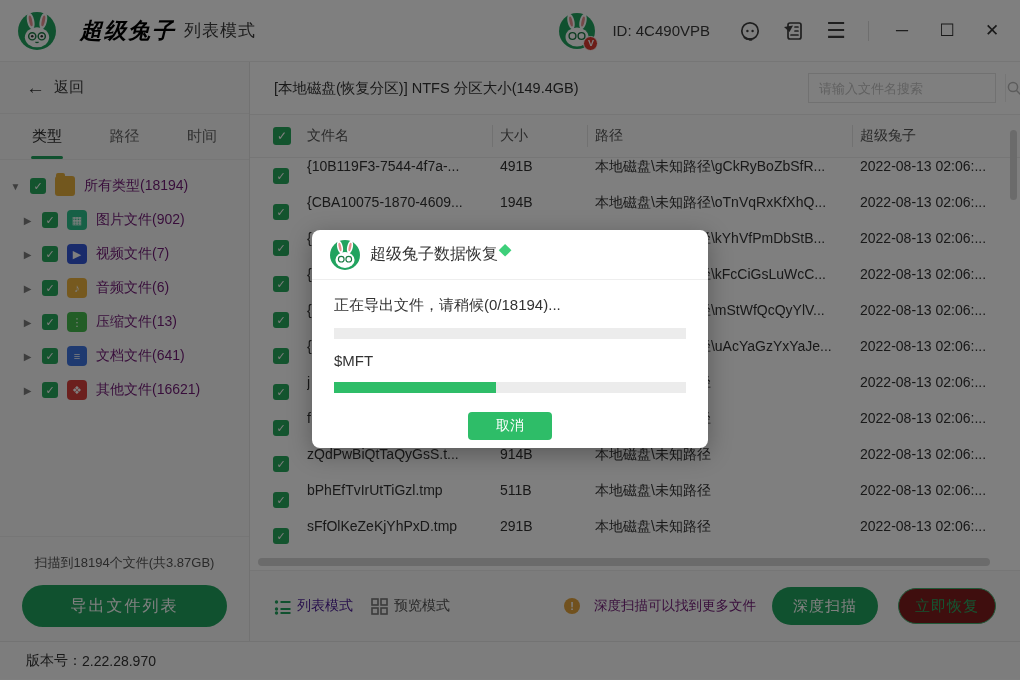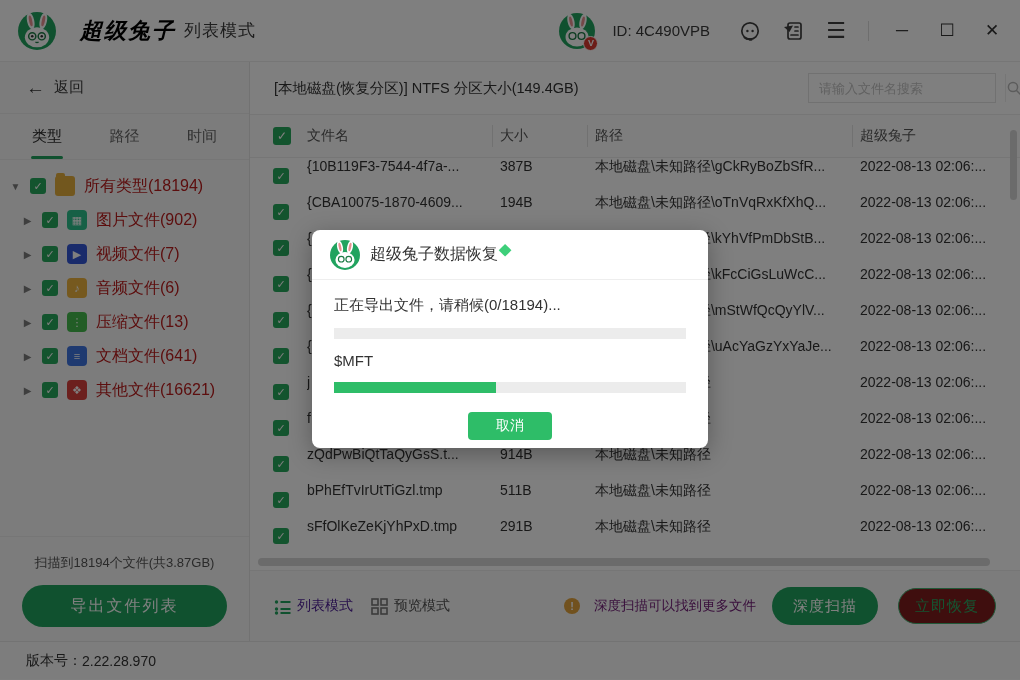--- a/index.html
+++ b/index.html
@@ -37,21 +37,21 @@
   .tree-row { height:34px; display:flex; align-items:center; gap:9px; padding-left:10px; cursor:pointer; }
   .tree-row.child { padding-left:22px; }
   .tri { width:11px; font-size:10px; color:#7d7d7d; flex:0 0 11px; text-align:center; }
   .cb { width:16px; height:16px; border-radius:3px; background:#27a85c; flex:0 0 16px; position:relative; }
   .cb::after { content:"✓"; position:absolute; inset:0; color:#fff; font-size:11px; line-height:16px; text-align:center; }
   .ticon { width:20px; height:20px; border-radius:4px; flex:0 0 20px; color:#fff; font-size:11px; display:flex; align-items:center; justify-content:center; }
   .t-folder { background:#e5ae3d; border-radius:3px; position:relative; }
   .t-folder::before { content:""; position:absolute; top:-3px; left:1px; width:9px; height:4px; background:#e5ae3d; border-radius:2px 2px 0 0; }
   .t-image{ background:#2cc18c; } .t-video{ background:#3356d6; } .t-audio{ background:#ecb33f; }
   .t-zip{ background:#45bb4d; } .t-doc{ background:#3e74e0; } .t-other{ background:#d9413d; }
-  .tree-label { font-size:16px; color:#b91c1c; white-space:nowrap; }
+  .tree-label { font-size:14px; color:#701a75; white-space:nowrap; }
   .side-bottom { position:absolute; left:0; right:0; bottom:0; border-top:1px solid #ececec; padding:17px 22px 14px; }
   .scan-summary { text-align:center; font-size:13px; color:#555; }
   .export-btn { margin-top:13px; width:100%; height:42px; border:none; border-radius:21px; background:#21a35f; color:#fff; font-size:16px; letter-spacing:2px; cursor:pointer; font-family:inherit; }
 
   
   .info-bar { height:53px; display:flex; align-items:center; padding:0 24px; border-bottom:1px solid #ececec; }
   .info-title { font-size:14.5px; color:#333; }
   .search-box { margin-left:auto; width:188px; height:30px; border:1px solid #e2e2e2; background:#fff; display:flex; align-items:stretch; }
   .search-input { flex:1; border:none; outline:none; padding:0 10px; font-size:13px; color:#333; font-family:inherit; background:transparent; }
   .search-input::placeholder { color:#c2c2c2; }
@@ -256,21 +256,21 @@
         <span class="th c-path">路径</span>
         <span class="th c-date">超级兔子</span>
       </div>
 
       <div class="rows">
         <div class="trow">
           <span class="c-check">
               <span class="cb"></span>
             </span>
           <span class="cell c-name">{10B119F3-7544-4f7a-...</span>
-          <span class="cell c-size">387B</span>
+          <span class="cell c-size">491B</span>
           <span class="cell c-path">本地磁盘\未知路径\gCkRyBoZbSfR...</span>
           <span class="cell c-date">2022-08-13 02:06:...</span>
         </div>
         <div class="trow">
           <span class="c-check">
               <span class="cb"></span>
             </span>
           <span class="cell c-name">{CBA10075-1870-4609...</span>
           <span class="cell c-size">194B</span>
           <span class="cell c-path">本地磁盘\未知路径\oTnVqRxKfXhQ...</span>

